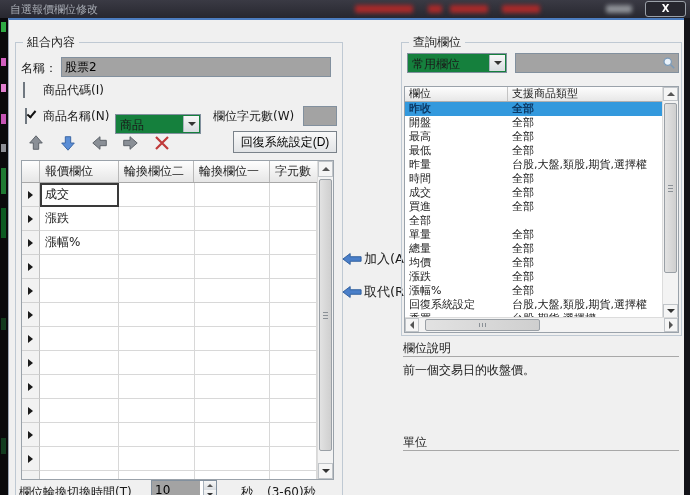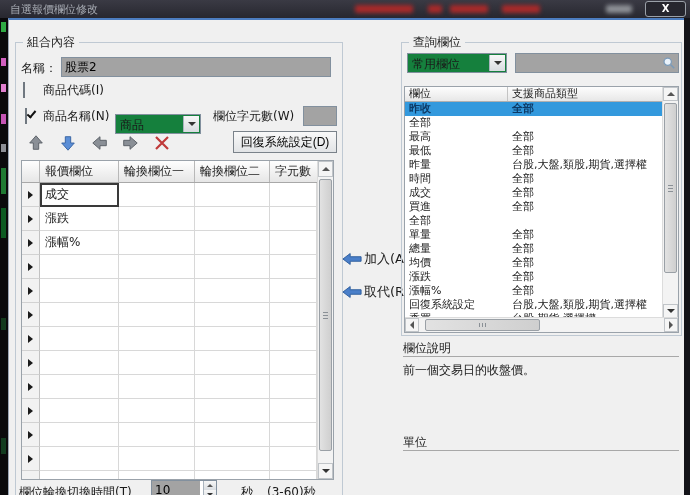--- a/index.html
+++ b/index.html
@@ -160,22 +160,22 @@
           <path d="M2 2 L14 14 M14 2 L2 14" stroke="#c03a3a" stroke-width="2.2" fill="none"></path>
         </svg>
     </button>
     <button class="abs pushbtn" style="left:224px;top:111px;width:104px;height:22px;">回復系統設定(D)</button>
 
     
     <div class="abs grid" style="left:12px;top:140px;width:313px;height:320px;">
       <div class="ghead">
         <div class="hc" style="width:18px;"></div>
         <div class="hc" style="width:79px;">報價欄位</div>
+        <div class="hc" style="width:75px;">輪換欄位二</div>
         <div class="hc" style="width:76px;">輪換欄位一</div>
-        <div class="hc" style="width:75px;">輪換欄位二</div>
         <div class="hc" style="width:47px;border-right:none;">字元數</div>
       </div>
       <div class="trow">
         <div class="rhdr">
             <span class="tri"></span>
           </div>
         <div class="tc focus" style="width:79px;">成交</div>
         <div class="tc" style="width:76px;"></div>
           <div class="tc" style="width:75px;"></div>
           <div class="tc" style="width:47px;"></div>
@@ -356,20 +356,21 @@
       <div class="lhead">
         <div class="hc" style="width:103px;">欄位</div>
         <div class="hc" style="width:153px;border-right:none;">支援商品類型</div>
       </div>
       <div class="lrows" style="height:216px;">
         <div class="lrow sel">
             <span class="lc1">昨收</span>
             <span class="lc2">全部</span>
           </div>
         <div class="lrow">
+            <span class="lc1">開盤</span>
             <span class="lc2">全部</span>
           </div>
         <div class="lrow">
             <span class="lc1">最高</span>
             <span class="lc2">全部</span>
           </div>
         <div class="lrow">
             <span class="lc1">最低</span>
             <span class="lc2">全部</span>
           </div>

